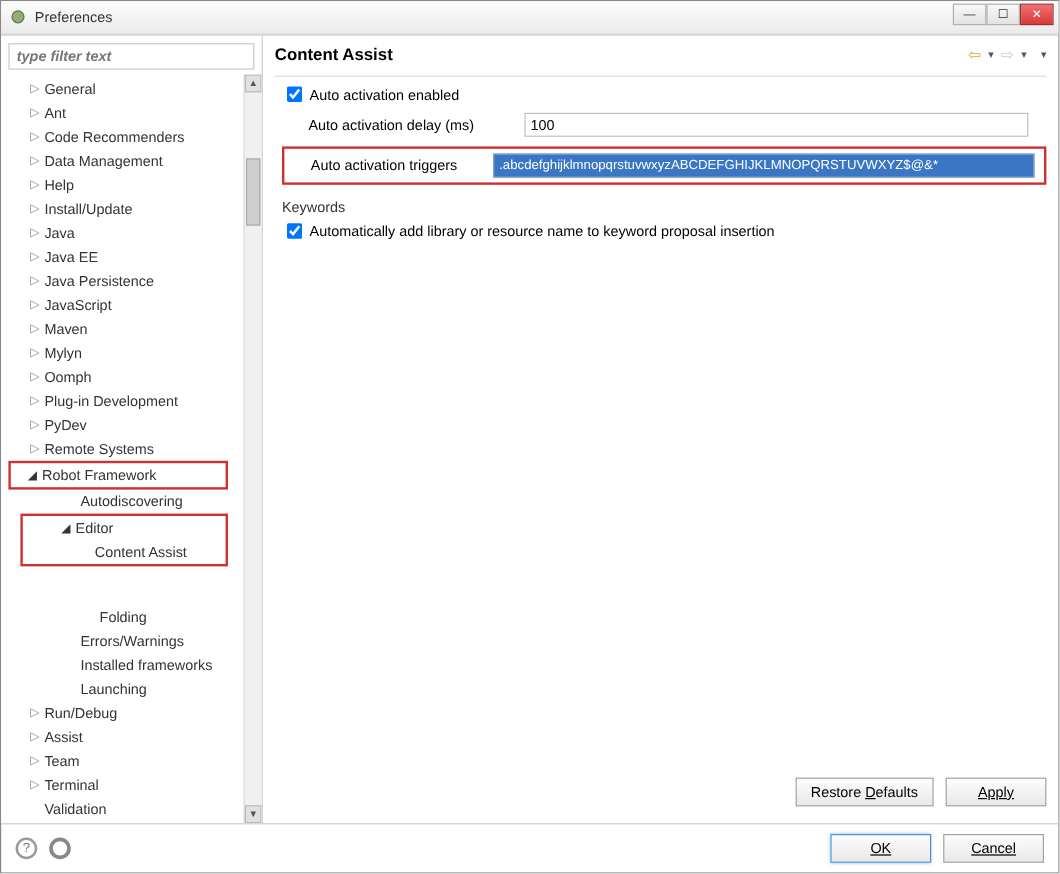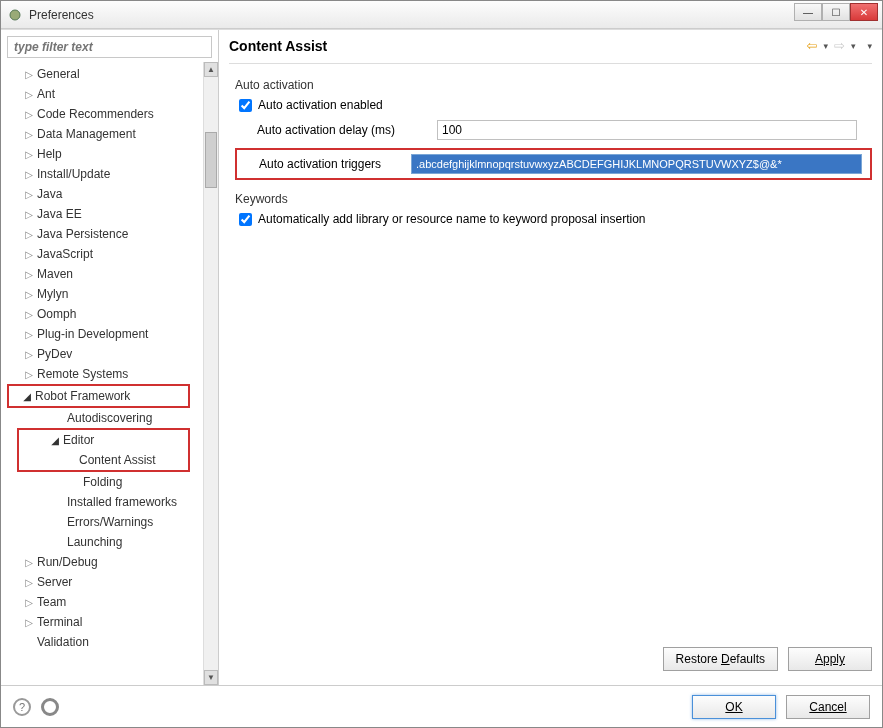--- a/index.html
+++ b/index.html
@@ -19,21 +19,21 @@
 .tree-scrollbar { position: absolute; right: 0; top: 0; bottom: 0; width: 15px; background: #f0f0f0; border-left: 1px solid #ddd; }
 .scroll-arrow { height: 15px; background: #e0e0e0; border: 1px solid #bbb; display:flex; align-items:center; justify-content:center; font-size:8px; color:#555; }
 .scroll-thumb { position: absolute; left: 1px; right: 1px; top: 70px; height: 56px; background: #cfcfcf; border: 1px solid #aaa; }
 .tree-items { padding-right: 16px; }
 .tree-row { display: flex; align-items: center; height: 20px; padding-left: 2px; cursor: default; }
 .tree-arrow { width: 12px; text-align: center; color: #888; font-size: 10px; }
 .tree-arrow.expanded { color: #333; }
 .tree-label { padding-left: 2px; color: #333; white-space: nowrap; }
 .indent-1 { margin-left: 14px; }
 .indent-3 { margin-left: 44px; }
-.indent-4 { margin-left: 60px; }
+.indent-4 { margin-left: 60px; margin-top: 32px; }
 .highlight-red { border: 2px solid #d03030; }
 .hr-box1 { margin-right:12px; }
 .hr-box2 { margin-right:12px; margin-left:10px; }
 .right-panel { flex: 1; display: flex; flex-direction: column; padding: 4px 10px 8px 10px; }
 .page-header { display: flex; align-items: center; height: 30px; border-bottom: 1px solid #ddd; padding-bottom: 6px; margin-bottom: 8px; }
 .page-title { font-size: 14px; font-weight: bold; flex: 1; }
 .nav-icons { display: flex; gap: 6px; align-items: center; }
 .nav-glyph { font-size: 13px; }
 .arrow-left { color: #e6a21c; }
 .arrow-left.disabled,.arrow-right.disabled { color: #ccc; }
@@ -171,37 +171,37 @@
             <div class="tree-row" style="padding-left:58px;">
                 <span class="tree-label">Content Assist</span>
               </div>
           </div>
           <div class="tree-row indent-4">
               <span class="tree-arrow"></span>
               <span class="tree-label">Folding</span>
             </div>
           <div class="tree-row indent-3">
               <span class="tree-arrow"></span>
+              <span class="tree-label">Errors/Warnings</span>
+            </div>
+          <div class="tree-row indent-3">
+              <span class="tree-arrow"></span>
               <span class="tree-label">Installed frameworks</span>
             </div>
           <div class="tree-row indent-3">
               <span class="tree-arrow"></span>
-              <span class="tree-label">Errors/Warnings</span>
-            </div>
-          <div class="tree-row indent-3">
-              <span class="tree-arrow"></span>
               <span class="tree-label">Launching</span>
             </div>
           <div class="tree-row indent-1">
               <span class="tree-arrow">▷</span>
               <span class="tree-label">Run/Debug</span>
             </div>
           <div class="tree-row indent-1">
               <span class="tree-arrow">▷</span>
-              <span class="tree-label">Server</span>
+              <span class="tree-label">Assist</span>
             </div>
           <div class="tree-row indent-1">
               <span class="tree-arrow">▷</span>
               <span class="tree-label">Team</span>
             </div>
           <div class="tree-row indent-1">
               <span class="tree-arrow">▷</span>
               <span class="tree-label">Terminal</span>
             </div>
           <div class="tree-row indent-1">
@@ -223,21 +223,20 @@
         <div class="nav-icons">
           <span class="nav-glyph arrow-left">⇦</span>
           <span class="nav-glyph menu-drop">▾</span>
           <span class="nav-glyph arrow-right disabled">⇨</span>
           <span class="nav-glyph menu-drop">▾</span>
           <span class="nav-glyph menu-drop" style="margin-left:6px;">▾</span>
         </div>
       </div>
 
 
-      <div class="group-title">Auto activation</div>
       <div class="group-area">
         <div class="checkbox-row">
           <input type="checkbox" checked="" style="">
           <span>Auto activation enabled</span>
         </div>
         <div class="field-row">
           <div class="field-label">Auto activation delay (ms)</div>
           <input class="field-input delay-input" value="100" style="">
         </div>
         <div class="triggers-row">

